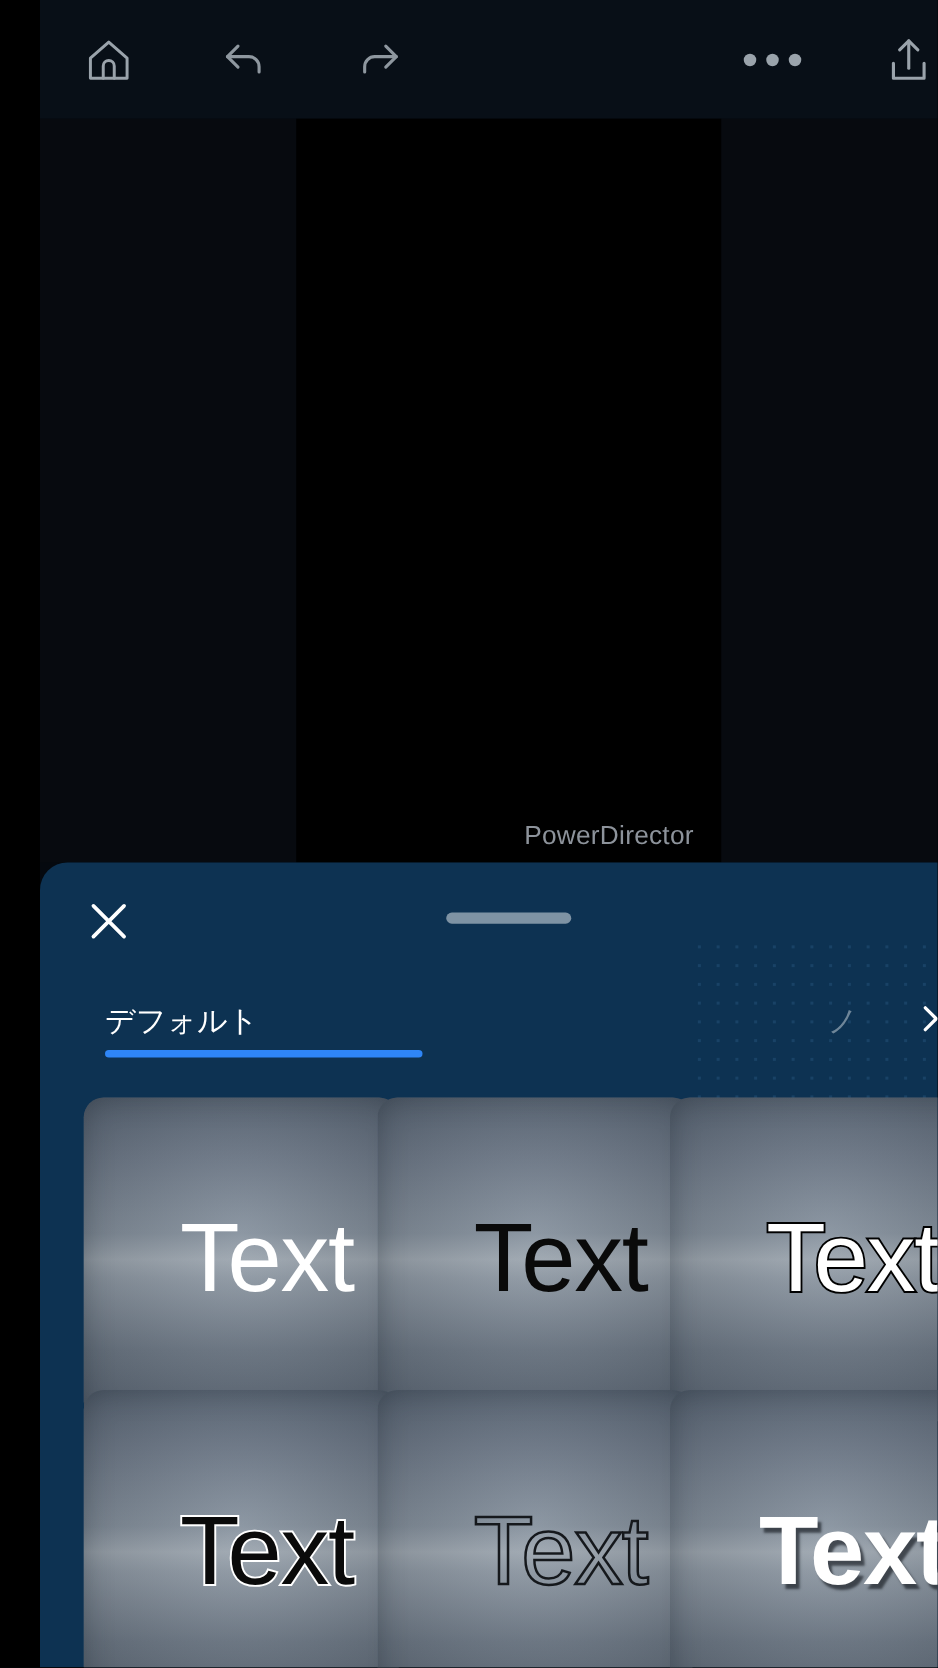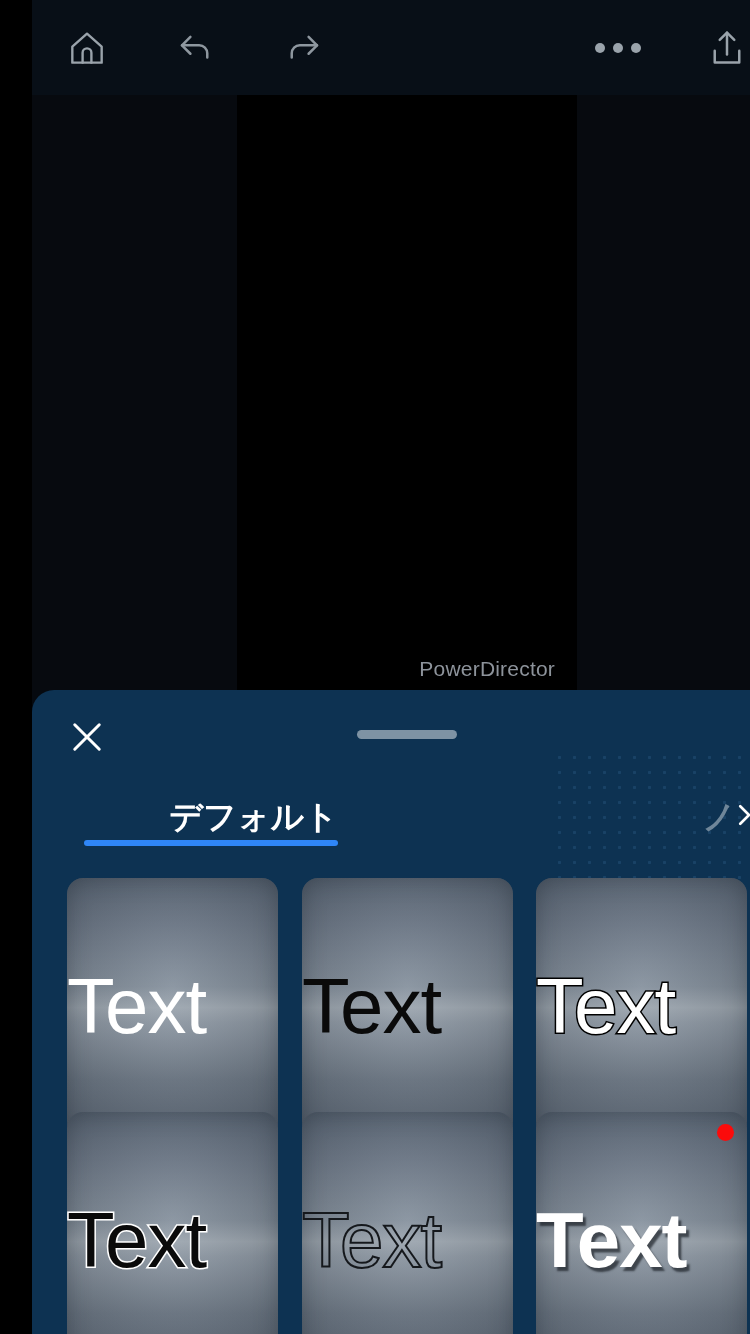--- a/index.html
+++ b/index.html
@@ -122,25 +122,24 @@
     position: absolute;
     left: 0; top: 783px;
     width: 750px; height: 68px;
   }
   .tab {
     position: absolute;
     top: 0;
     height: 68px;
     display: flex;
     align-items: center;
-    justify-content: flex-end;
+    justify-content: flex-start;
     color: #ffffff;
-    font-size: 33px;
+    font-size: 24px;
     white-space: nowrap;
-    font-weight: bold;
   }
   .tab-0 { left: 52px; width: 254px; }
   .tab-1 { left: 356px; width: 236px; }
   .tab-2 { left: 630px; width: 74px; color: #6f8699; overflow: hidden; }
   .tab-underline {
     position: absolute;
     left: 52px; top: 840px;
     width: 254px; height: 6px;
     border-radius: 3px;
     background: #2f86f7;
@@ -171,20 +170,22 @@
         #5b6878 0%,
         #6b7787 18%,
         #808c99 42%,
         #9aa4ae 50%,
         #8b96a2 56%,
         #6c7886 78%,
         #5e6a79 100%);
     box-shadow: inset 0 0 22px rgba(30,40,52,0.35);
     display: flex;
     align-items: center;
+    justify-content: center;
+    padding-left: 41px;
   }
   .cell::after {
     content: "";
     position: absolute;
     inset: 0;
     background: radial-gradient(ellipse at 50% 42%, rgba(255,255,255,0.10) 0%, rgba(0,0,0,0.18) 100%);
     pointer-events: none;
   }
   .c0 { left: 35px;  top: 0;   }
   .c1 { left: 270px; top: 0;   }

